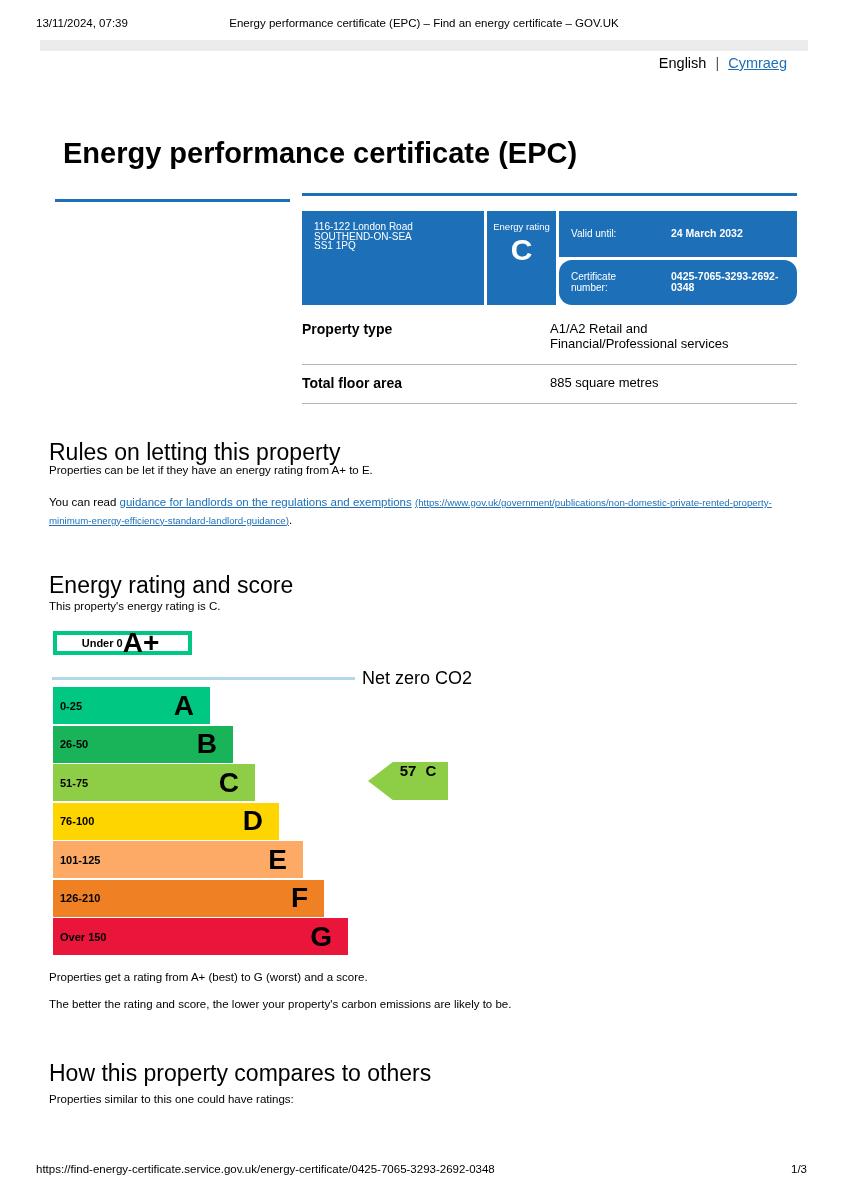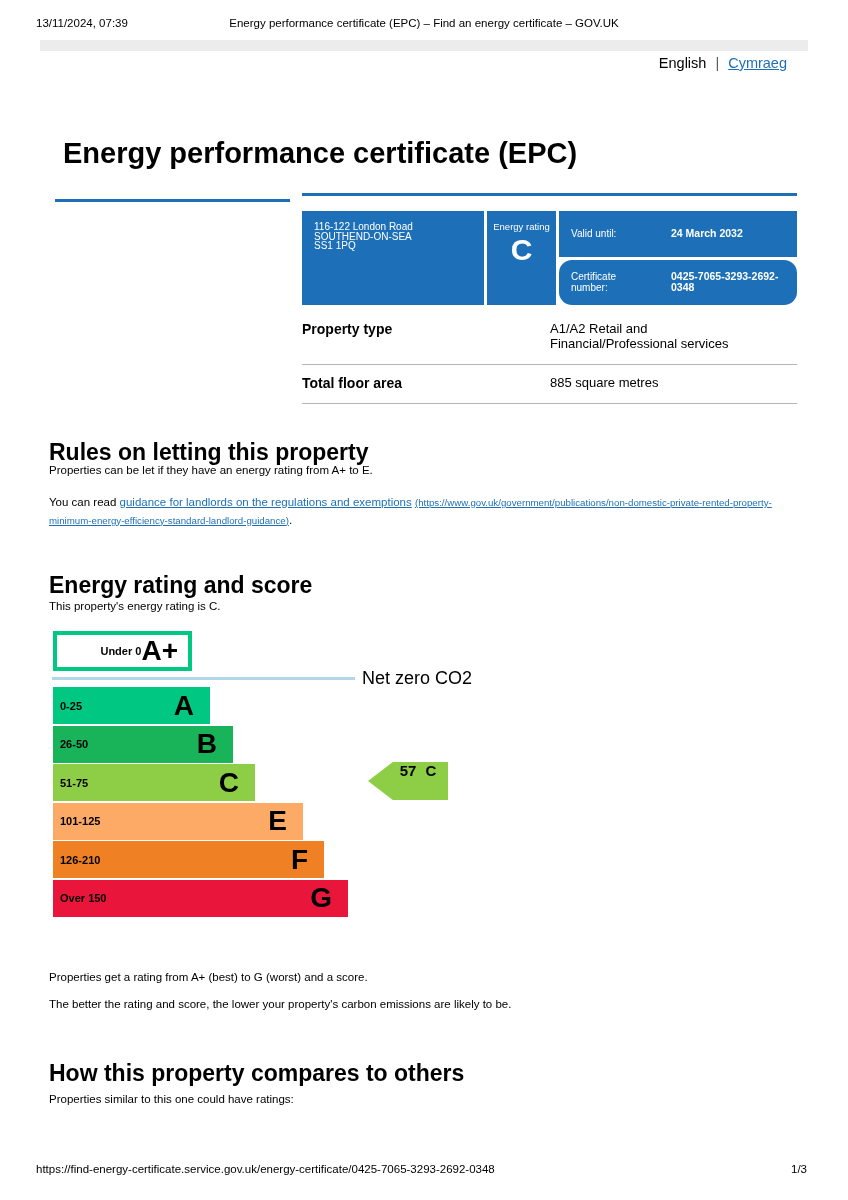--- a/index.html
+++ b/index.html
@@ -37,40 +37,40 @@
   .vlabel { width:62px; margin-right:38px; font-size:10px; line-height:11px; }
   .vvalue { width:118px; font-size:10.5px; font-weight:bold; line-height:11px; }
 
   
   .prop-rows { left:302px; top:305px; width:495px; }
   .prow { display:flex; border-bottom:1px solid #b1b4b6; padding:16px 0 13px 0; }
   .prow + .prow { padding:10px 0 12px 0; }
   .plabel { width:248px; font-size:14px; font-weight:bold; }
   .pvalue { width:200px; font-size:13px; line-height:15px; }
 
-  .h2 { left:49px; font-size:23px; font-weight:bold; }
+  .h2 { left:49px; font-size:23px; font-weight:normal; }
   .h2.rules   { top:420px; }
   .h2.rating  { top:553px; }
   .h2.compare { top:1041px; }
 
   .p { left:49px; font-size:11.5px; line-height:16.5px; }
   .p.p1     { top:462px; }
   .p.p2     { top:494px; width:747px; }
   .p.intro  { top:598px; }
   .p.note1  { top:969px; }
   .p.note2  { top:996px; }
   .p.cintro { top:1091px; }
   .link { color:#1d70b8; text-decoration:underline; cursor:pointer; }
   .url  { color:#1d70b8; text-decoration:underline; font-size:9.7px; cursor:pointer; }
 
   
   .chart { left:53px; top:631px; width:420px; height:325px; }
-  .top-band { position:absolute; left:0; top:0; width:139px; height:40px;
+  .top-band { position:absolute; left:0; top:0; width:139px; height:24px;
               border:4px solid #00c781; box-sizing:border-box; display:flex;
-              align-items:center; justify-content:flex-end; padding:0 10px 0 6px; }
+              align-items:center; justify-content:center; padding:0 10px 0 6px; }
   .top-band .range { font-size:11px; font-weight:bold; }
   .grade-aplus { font-size:28px; font-weight:bold; line-height:1; }
   .netzero { position:absolute; left:-1px; top:40px; width:420px; height:14px;
              display:flex; align-items:center; }
   .nz-line { width:316px; height:3px; background:#b1d7e8; }
   .nz-label { margin-left:7px; font-size:18px; font-weight:normal; white-space:nowrap; }
   .bands { position:absolute; left:0; top:56px; }
   .band { height:37px; margin-bottom:1.5px; display:flex; align-items:center;
           box-sizing:border-box; }
   .band .range { padding-left:7px; font-size:11px; font-weight:bold; white-space:nowrap; }
@@ -161,20 +161,24 @@
       <span class="grade">A</span>
     </div>
     <div class="band" style="width: 180px; background: rgb(25, 180, 89);">
       <span class="range">26-50</span>
       <span class="grade">B</span>
     </div>
     <div class="band" style="width: 202px; background: rgb(141, 206, 70);">
       <span class="range">51-75</span>
       <span class="grade">C</span>
     </div>
+    <div class="band" style="width: 226px; background: rgb(255, 213, 0);">
+      <span class="range">76-100</span>
+      <span class="grade">D</span>
+    </div>
     <div class="band" style="width: 250px; background: rgb(252, 170, 101);">
       <span class="range">101-125</span>
       <span class="grade">E</span>
     </div>
     <div class="band" style="width: 271px; background: rgb(239, 128, 35);">
       <span class="range">126-210</span>
       <span class="grade">F</span>
     </div>
     <div class="band" style="width: 295px; background: rgb(233, 21, 59);">
       <span class="range">Over 150</span>

